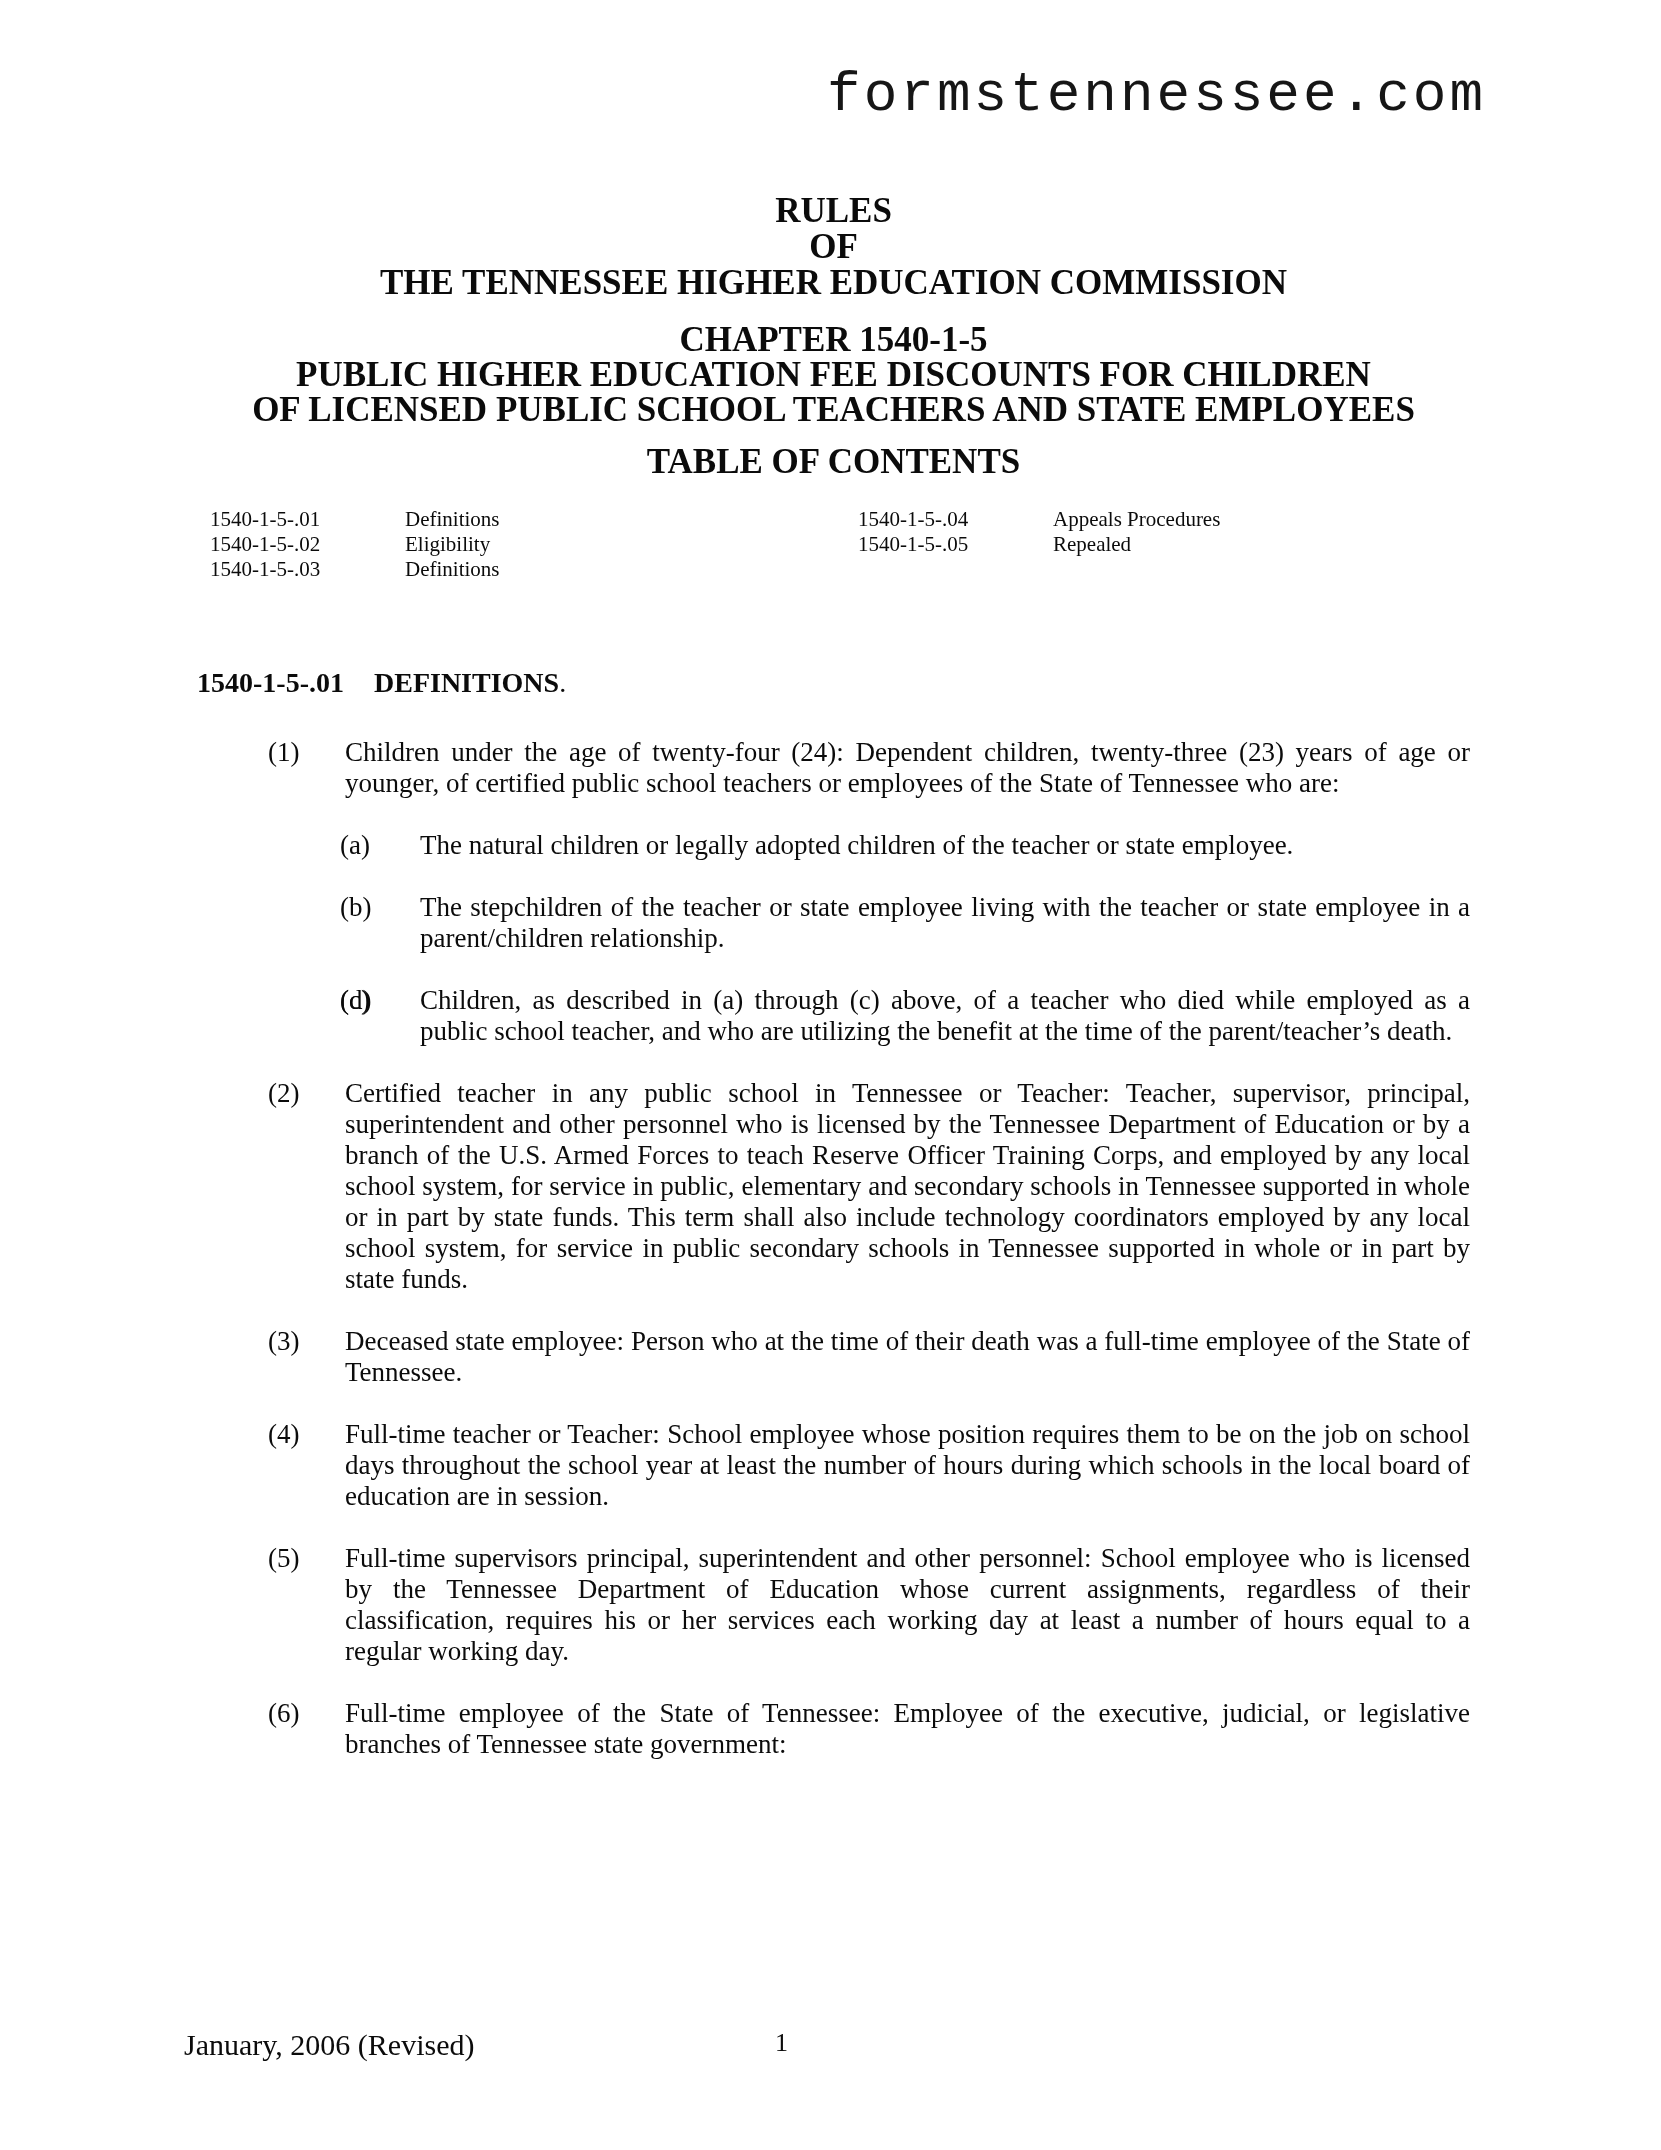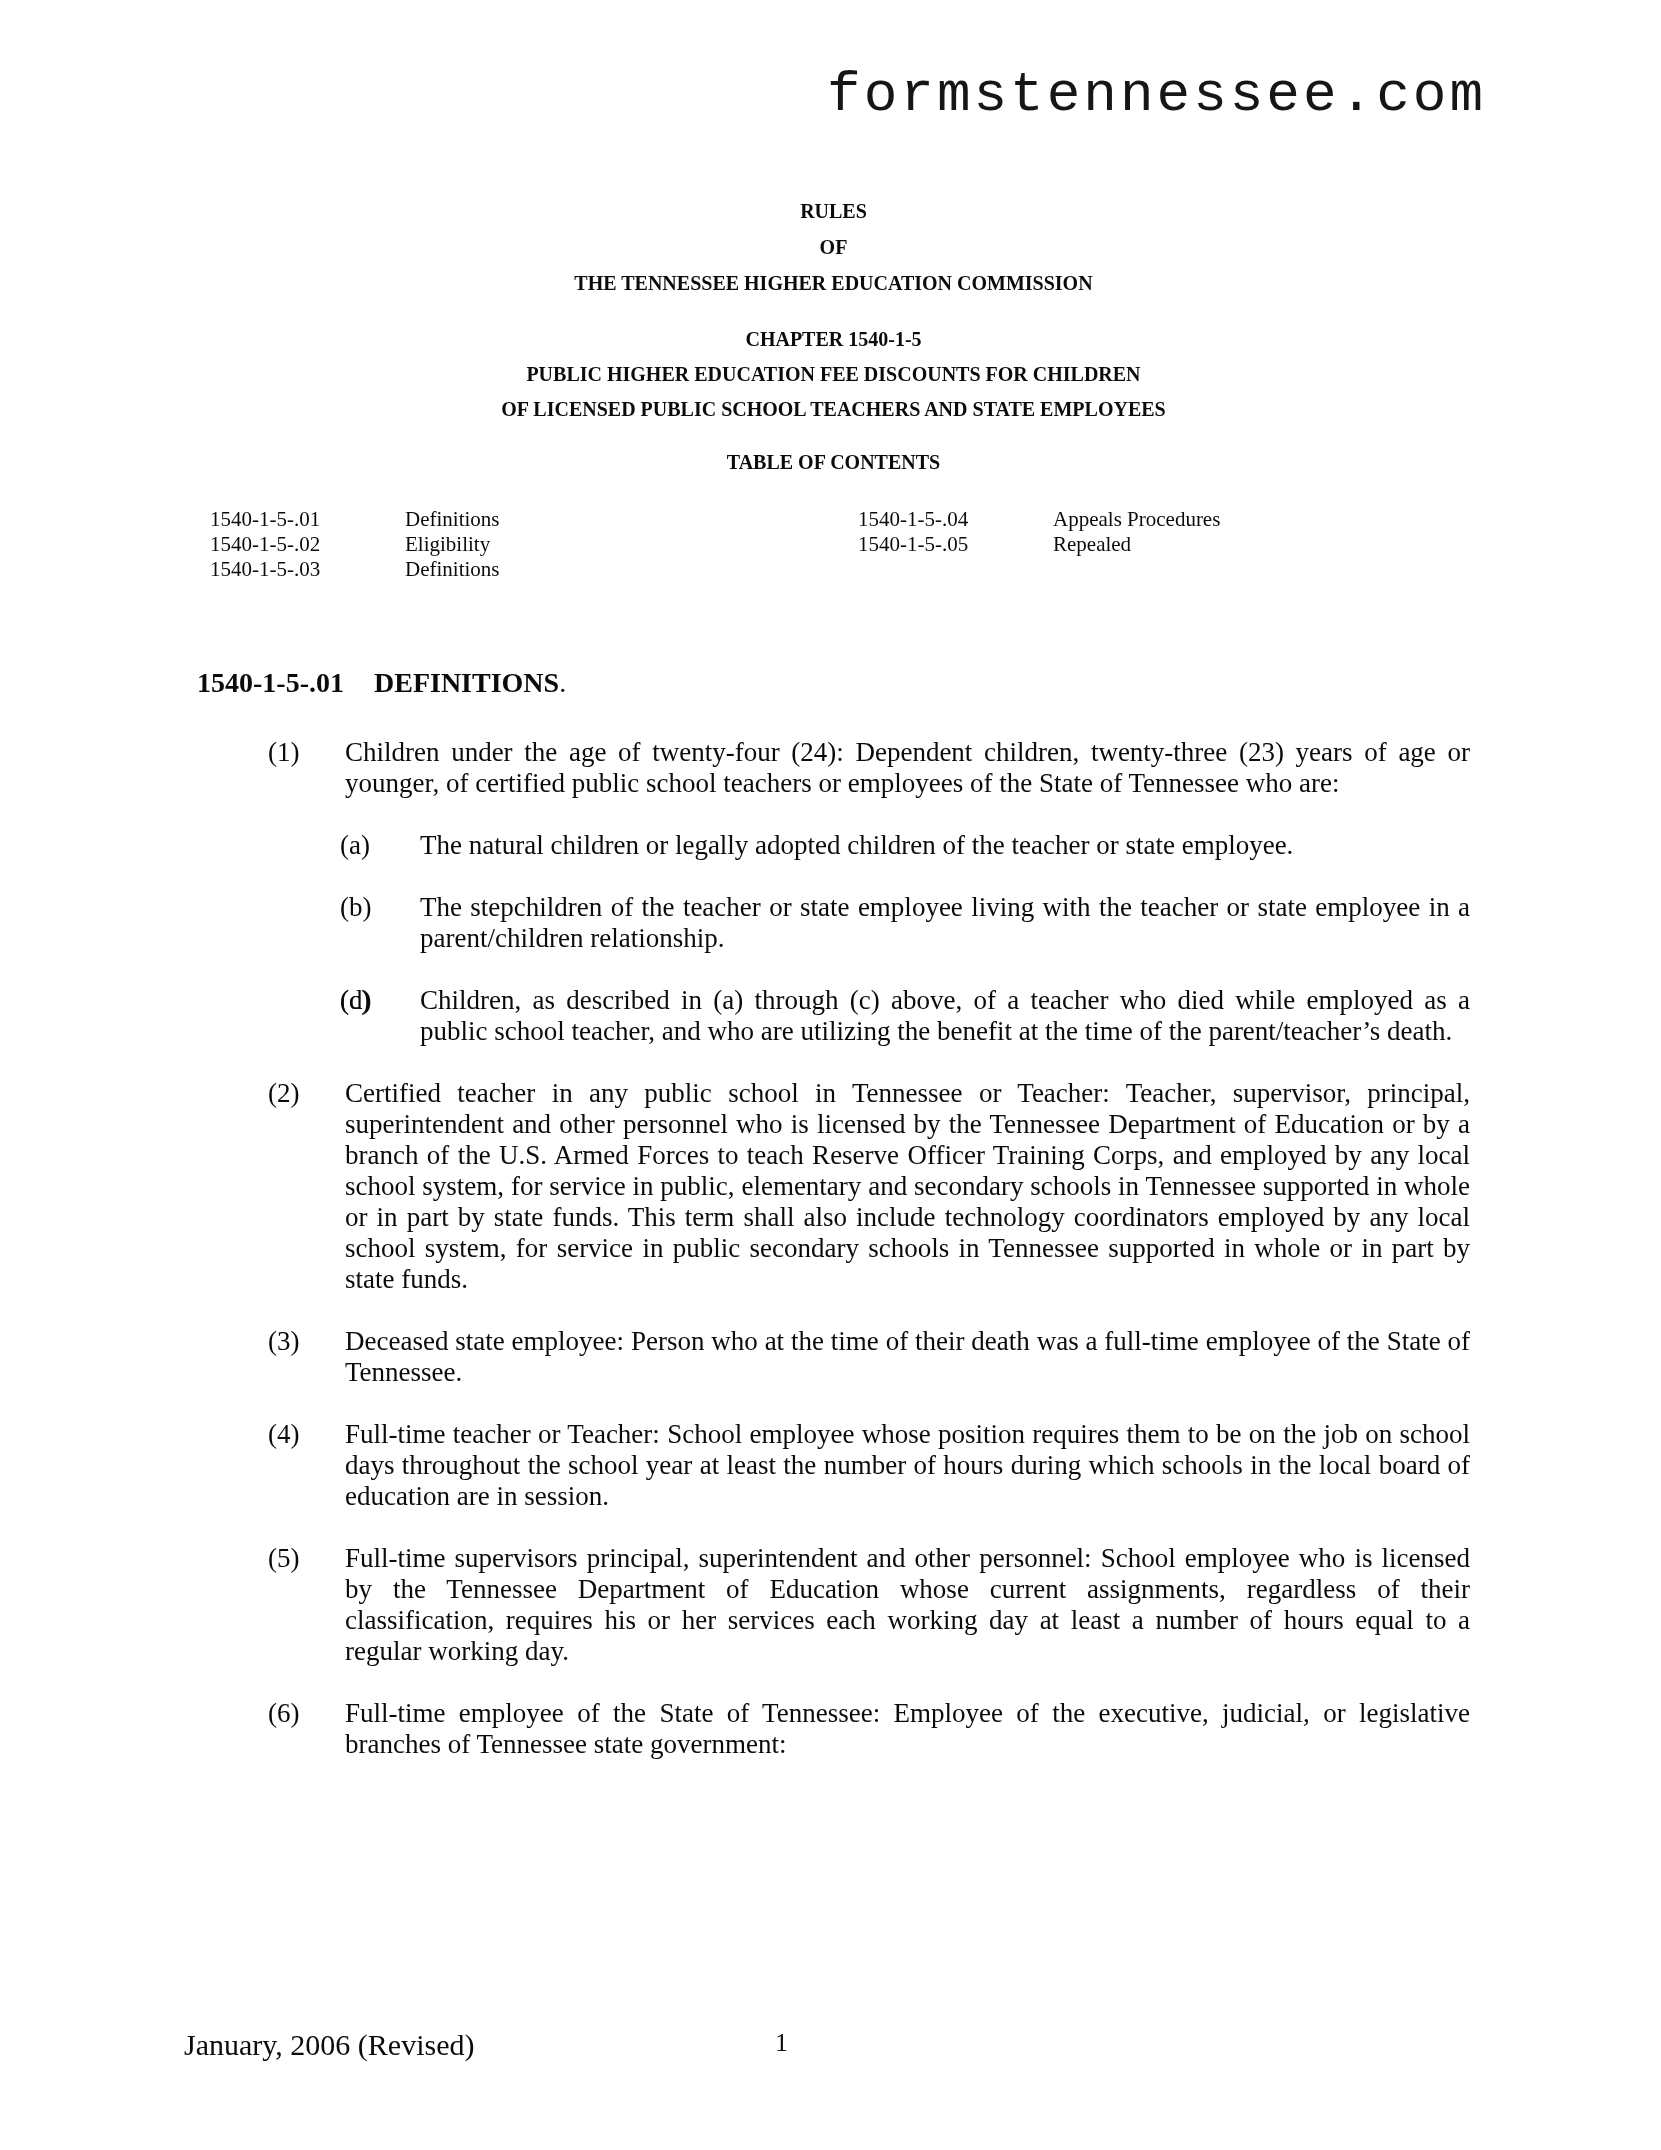--- a/index.html
+++ b/index.html
@@ -19,21 +19,21 @@
     font-family:"Liberation Mono","DejaVu Sans Mono",monospace;
     font-size:56px; letter-spacing:3px; color:#161616;
     white-space:nowrap;
     margin-top:37px;
   }
 
   
   .center-block {
     position:absolute; left:197px; width:1273px;
     text-align:center; font-weight:bold;
-    font-size:20px; line-height:36px; color:#0b0b0b;
+    font-size:35px; line-height:36px; color:#0b0b0b;
   }
   .title-block   { top:193px; }
   .chapter-block { top:322px; line-height:35px; }
   .toc-heading   { top:444px; }
 
   
   .toc-col { position:absolute; top:507px; font-size:21px; line-height:25px; }
   .toc-col.left  { left:210px; }
   .toc-col.right { left:858px; }
   .toc-row { white-space:nowrap; }

